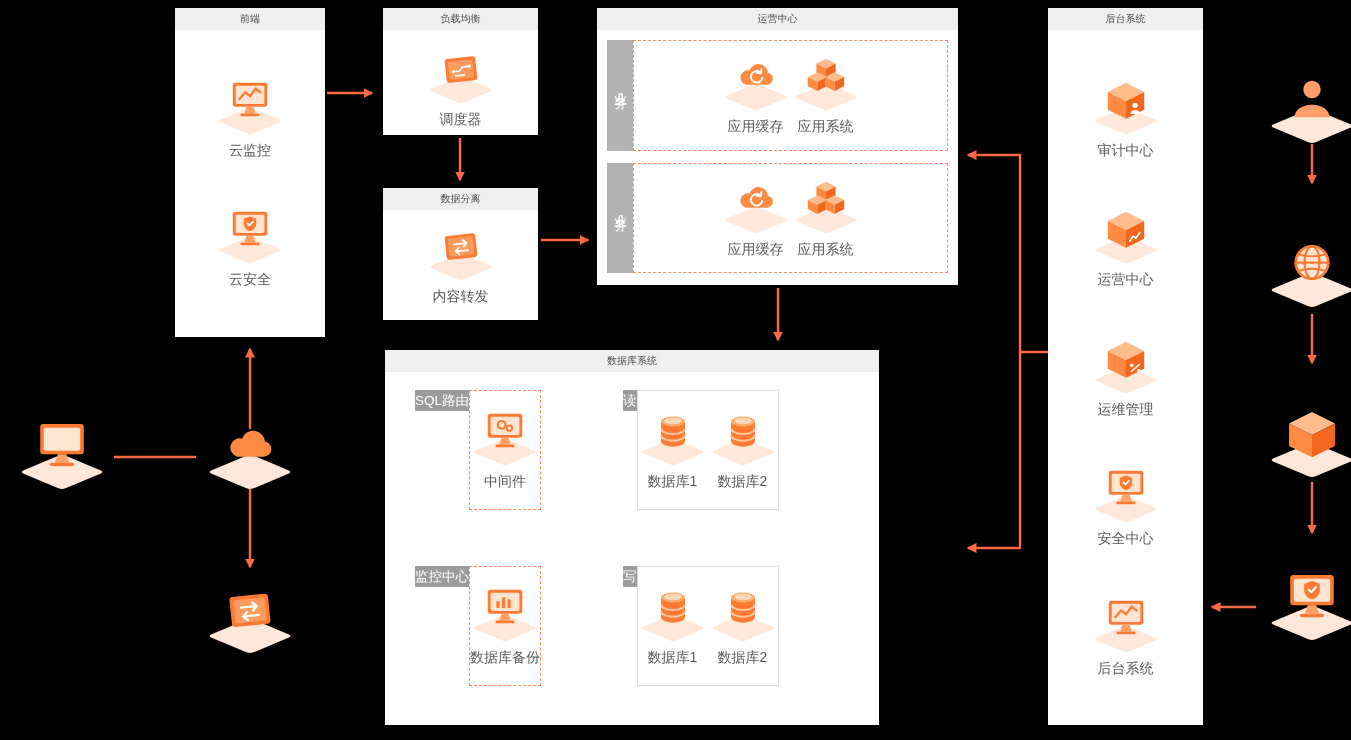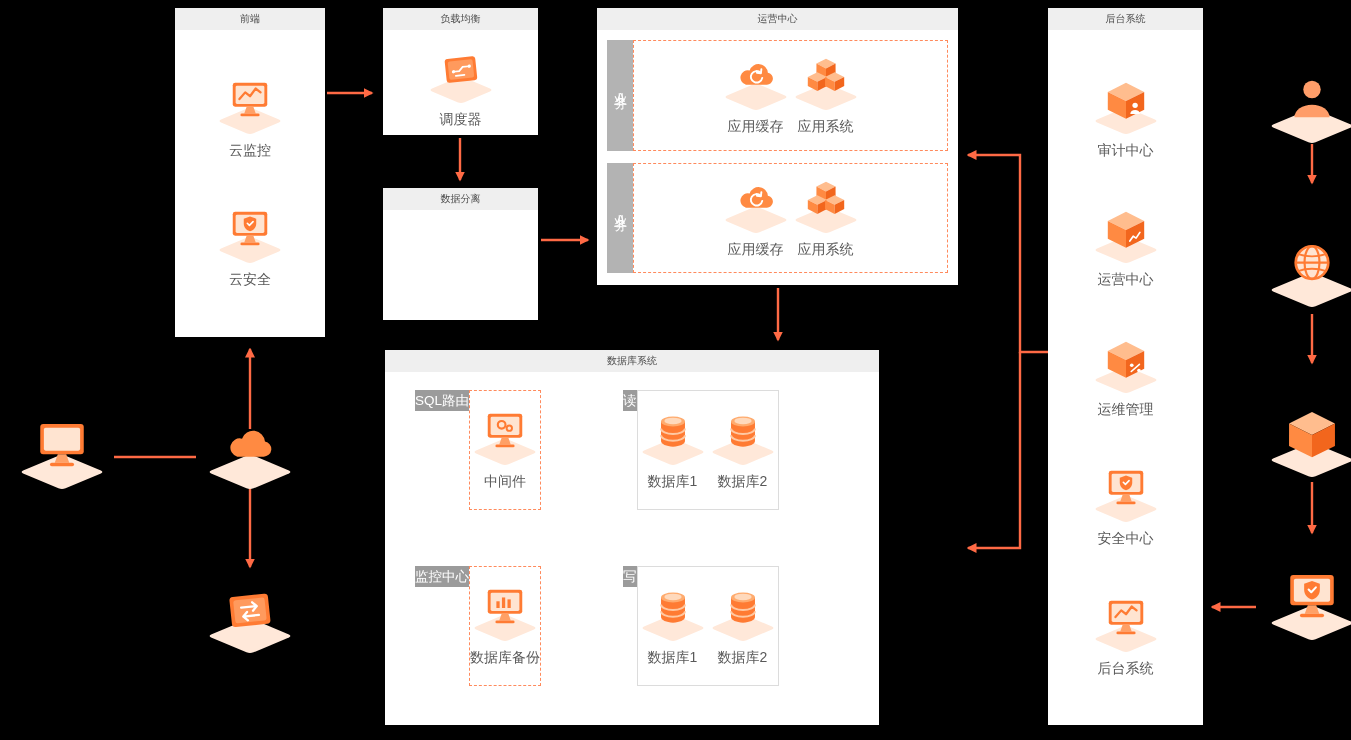--- a/index.html
+++ b/index.html
@@ -225,20 +225,30 @@
               <use href="#ic-board-circuit"></use>
             </svg>
           </span>
         <span class="nlabel">调度器</span>
       </div>
     </div>
   </section>
 
   <section class="panel p-ds">
     <header class="phead">数据分离</header>
+    <div class="pbody">
+      <div class="node">
+        <span class="iso">
+            <svg viewBox="0 0 48 48">
+              <use href="#ic-board-transfer"></use>
+            </svg>
+          </span>
+        <span class="nlabel">内容转发</span>
+      </div>
+    </div>
   </section>
 
   <section class="panel p-biz">
     <header class="phead">运营中心</header>
     <div class="pbody">
       <div class="biz-row">
         <div class="biz-tab">业务A</div>
         <div class="biz-area">
           <div class="node">
             <span class="iso">

